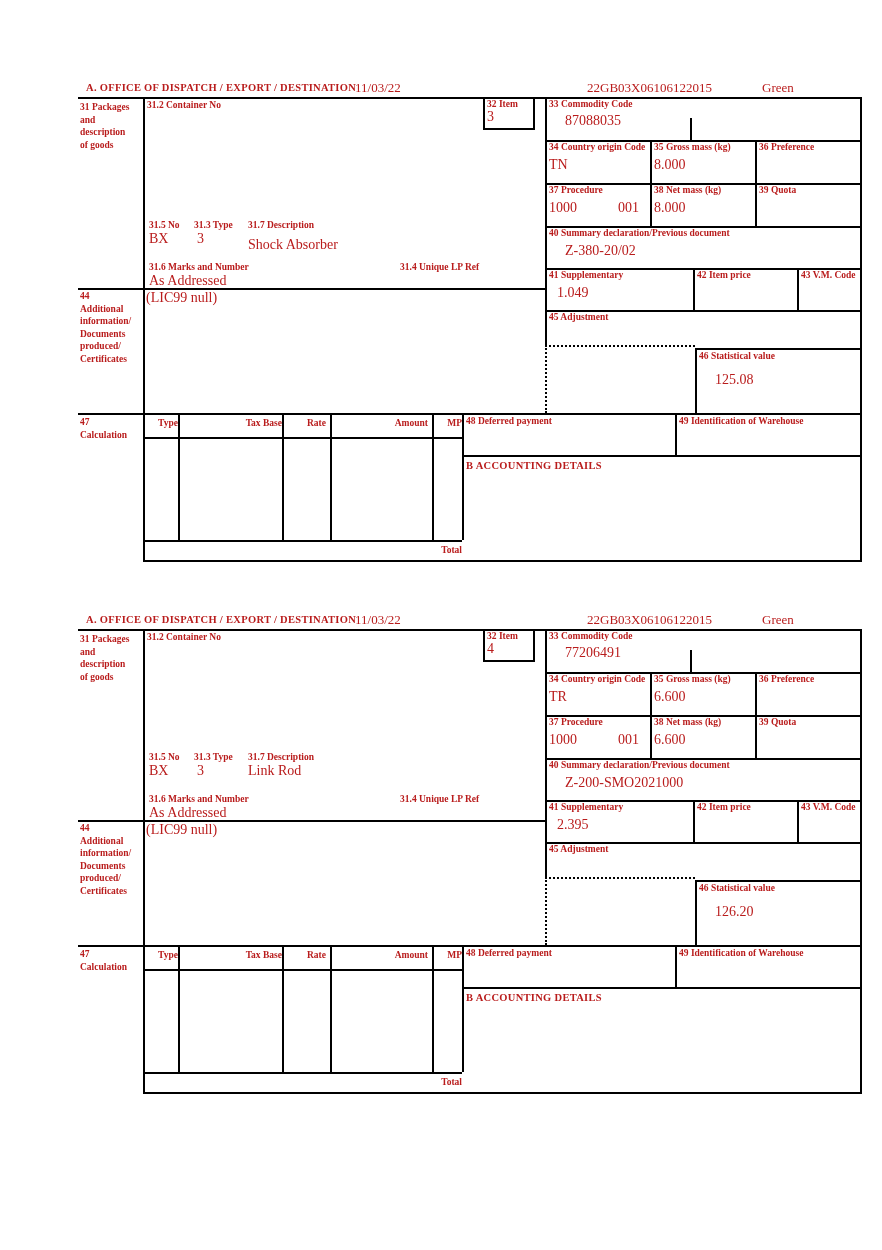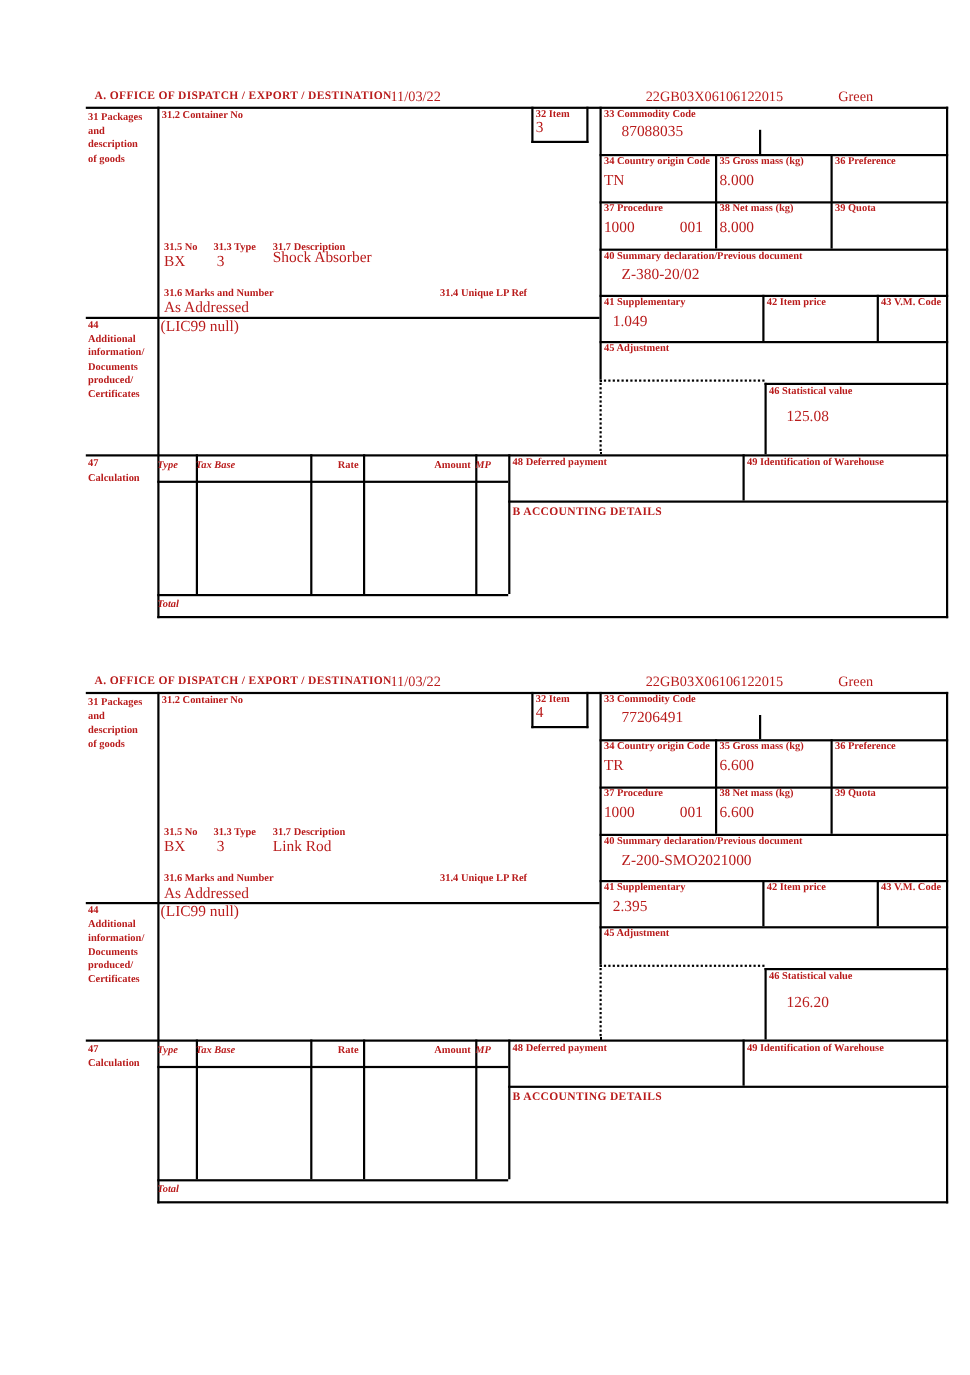--- a/index.html
+++ b/index.html
@@ -10,21 +10,21 @@
   .vl{position:absolute;width:2px;background:#000;}
   .hld{position:absolute;height:0;border-top:2px dotted #000;}
   .vld{position:absolute;width:0;border-left:2px dotted #000;}
   .box32{position:absolute;box-sizing:border-box;border-left:2px solid #000;
          border-right:2px solid #000;border-bottom:2px solid #000;}
   .lbl{position:absolute;font-size:9.5px;font-weight:bold;line-height:1.1;white-space:nowrap;}
   .lblblock{position:absolute;font-size:9.5px;font-weight:bold;line-height:12.5px;}
   .val{position:absolute;font-size:14px;line-height:1;white-space:nowrap;}
   .hdr{position:absolute;font-size:10.5px;font-weight:bold;letter-spacing:.3px;white-space:nowrap;}
   .hval{position:absolute;font-size:13px;line-height:1;white-space:nowrap;}
-  .ctr{text-align:left;font-style:italic;}
+  .ctr{text-align:right;}
   .rgt{text-align:right;}
 </style>
 </head>
 <body>
 
 <div id="page">
 
   <div class="section" style="top: 78px;">
 
     <span class="hdr" style="left:8px;top:4px">A.  OFFICE OF DISPATCH / EXPORT / DESTINATION</span>
@@ -85,21 +85,21 @@
     <span class="lbl" style="left:681px;top:107px">39 Quota</span>
 
     <span class="lbl" style="left:471px;top:150px">40 Summary declaration/Previous document</span>
     <span class="val" style="left:487px;top:166px">Z-380-20/02</span>
 
     <span class="lbl" style="left:71px;top:142px">31.5 No</span>
     <span class="lbl" style="left:116px;top:142px">31.3 Type</span>
     <span class="lbl" style="left:170px;top:142px">31.7 Description</span>
     <span class="val" style="left:71px;top:154px">BX</span>
     <span class="val" style="left:119px;top:154px">3</span>
-    <span class="val" style="left:170px;top:150px">Shock Absorber</span>
+    <span class="val" style="left:170px;top:160px">Shock Absorber</span>
 
     <span class="lbl" style="left:71px;top:184px">31.6 Marks and Number</span>
     <span class="lbl" style="left:322px;top:184px">31.4 Unique LP Ref</span>
     <span class="val" style="left:71px;top:196px">As Addressed</span>
 
     <span class="lbl" style="left:471px;top:192px">41 Supplementary</span>
     <span class="val" style="left:479px;top:208px">1.049</span>
     <span class="lbl" style="left:619px;top:192px">42 Item price</span>
     <span class="lbl" style="left:723px;top:192px">43 V.M. Code</span>
 

